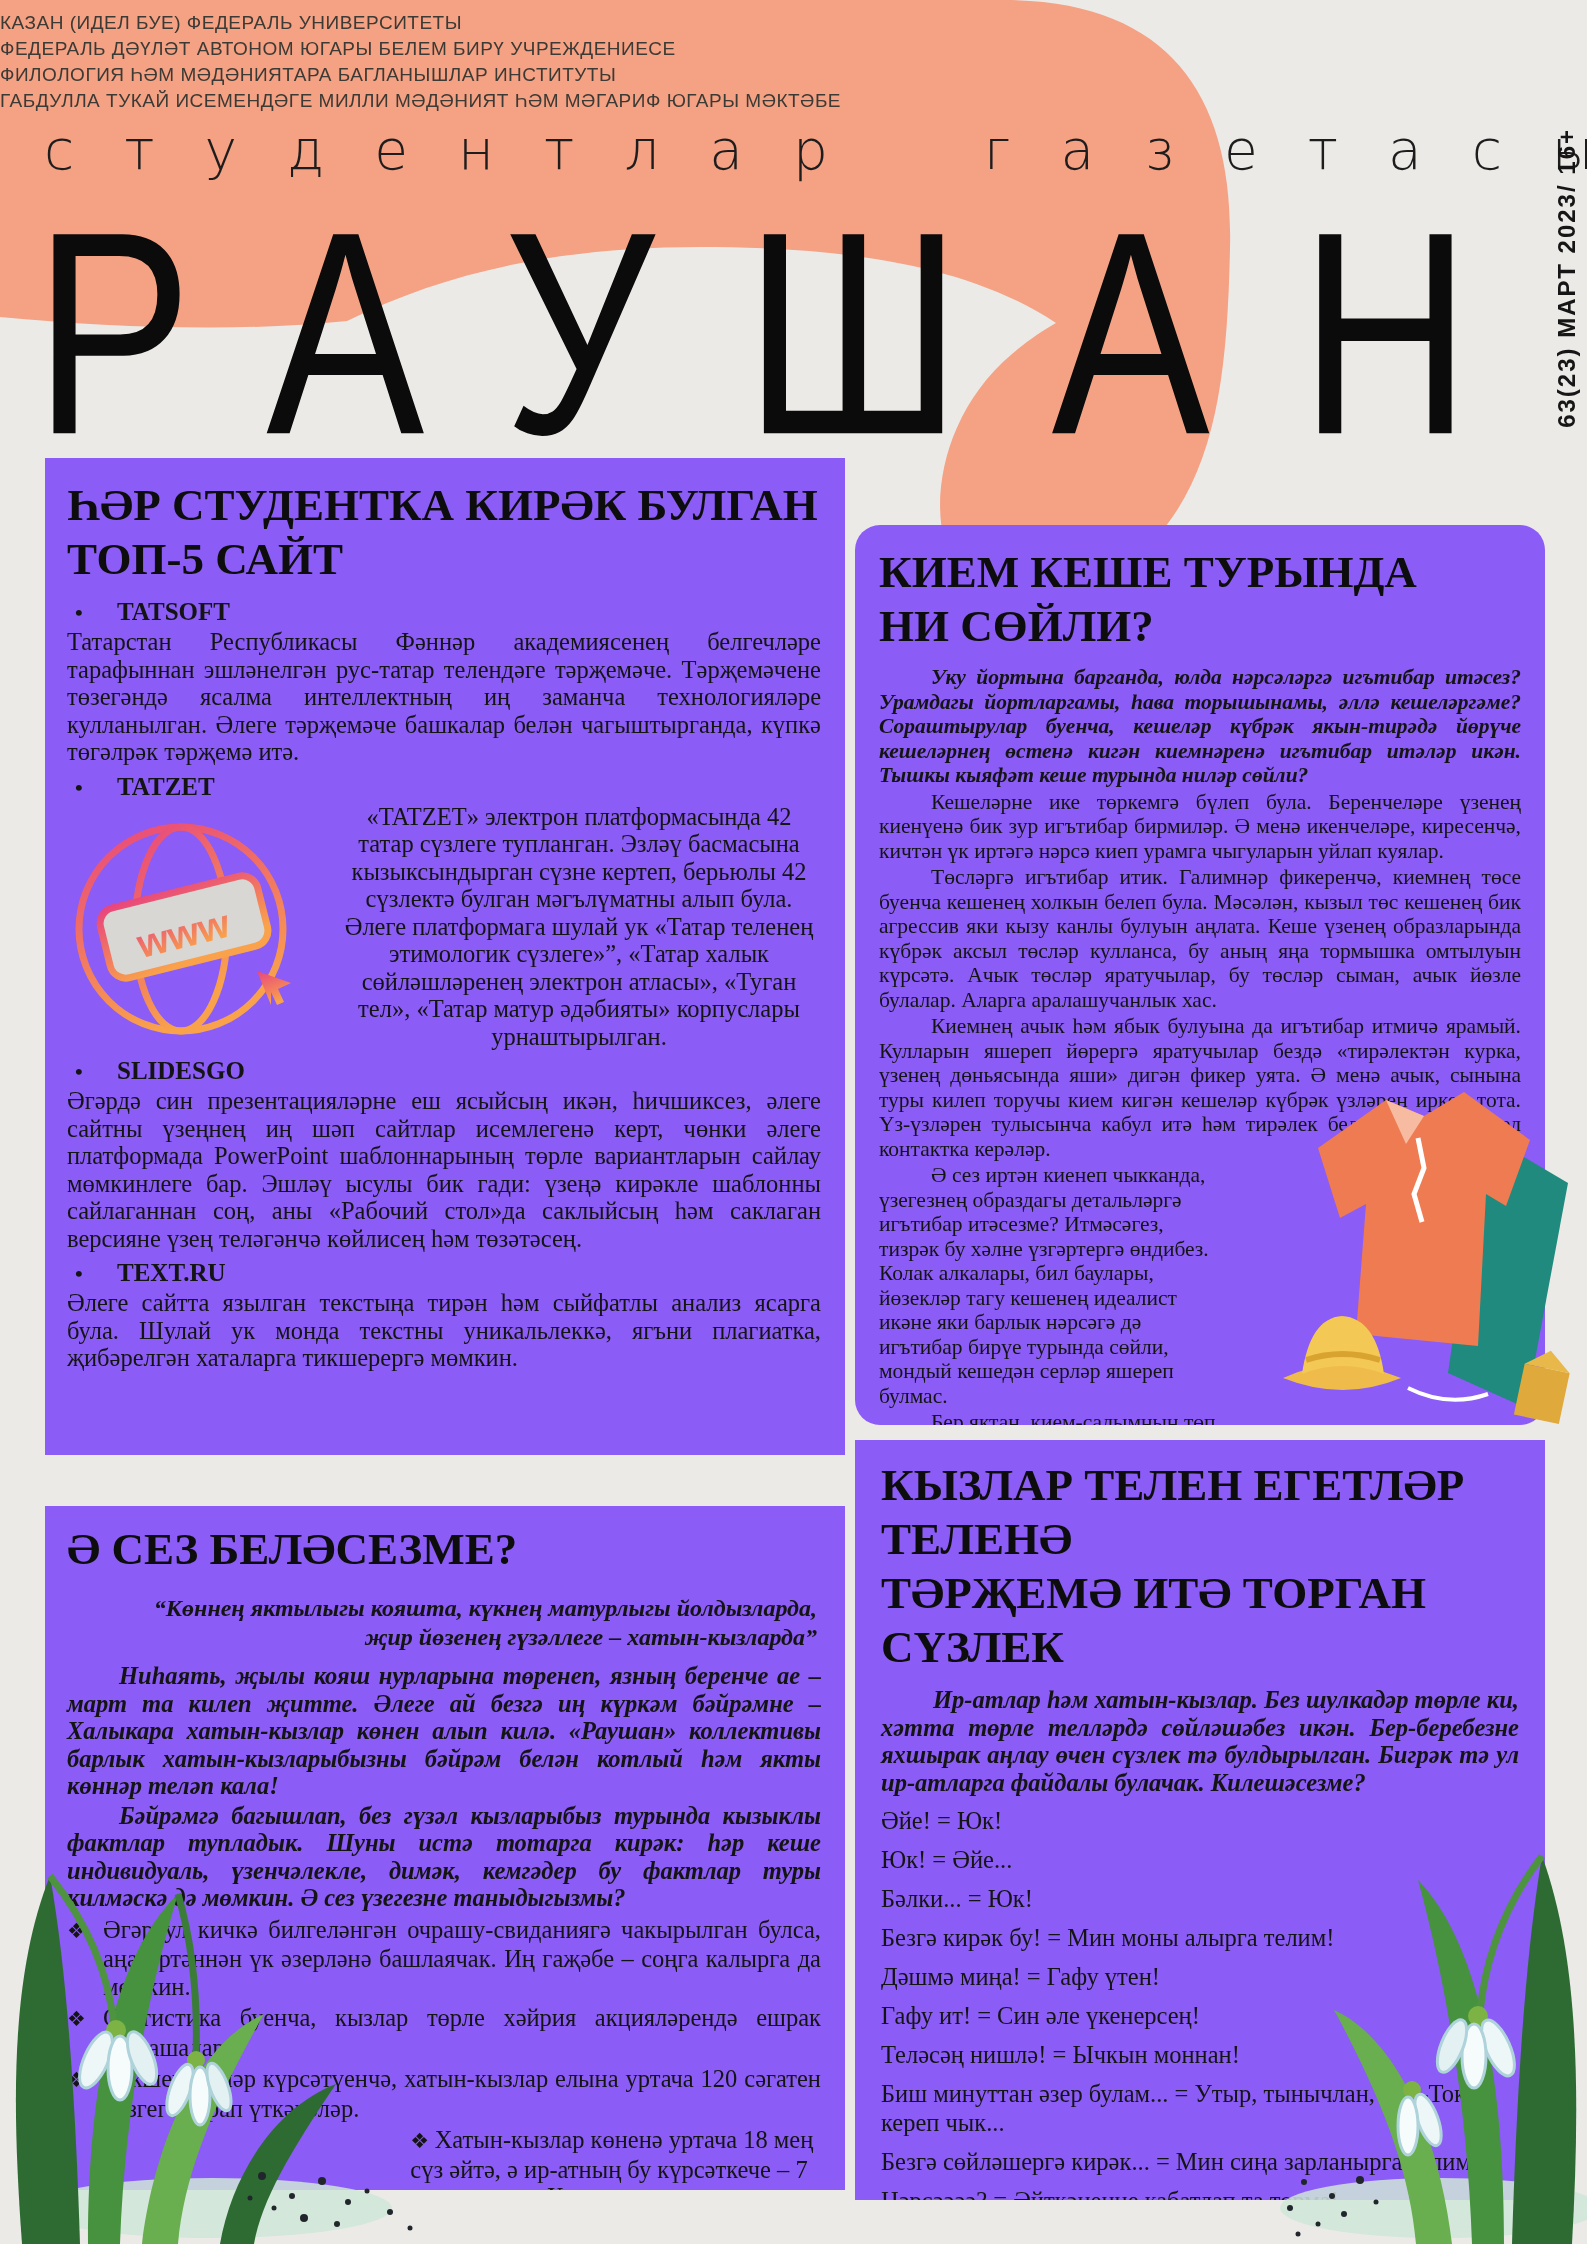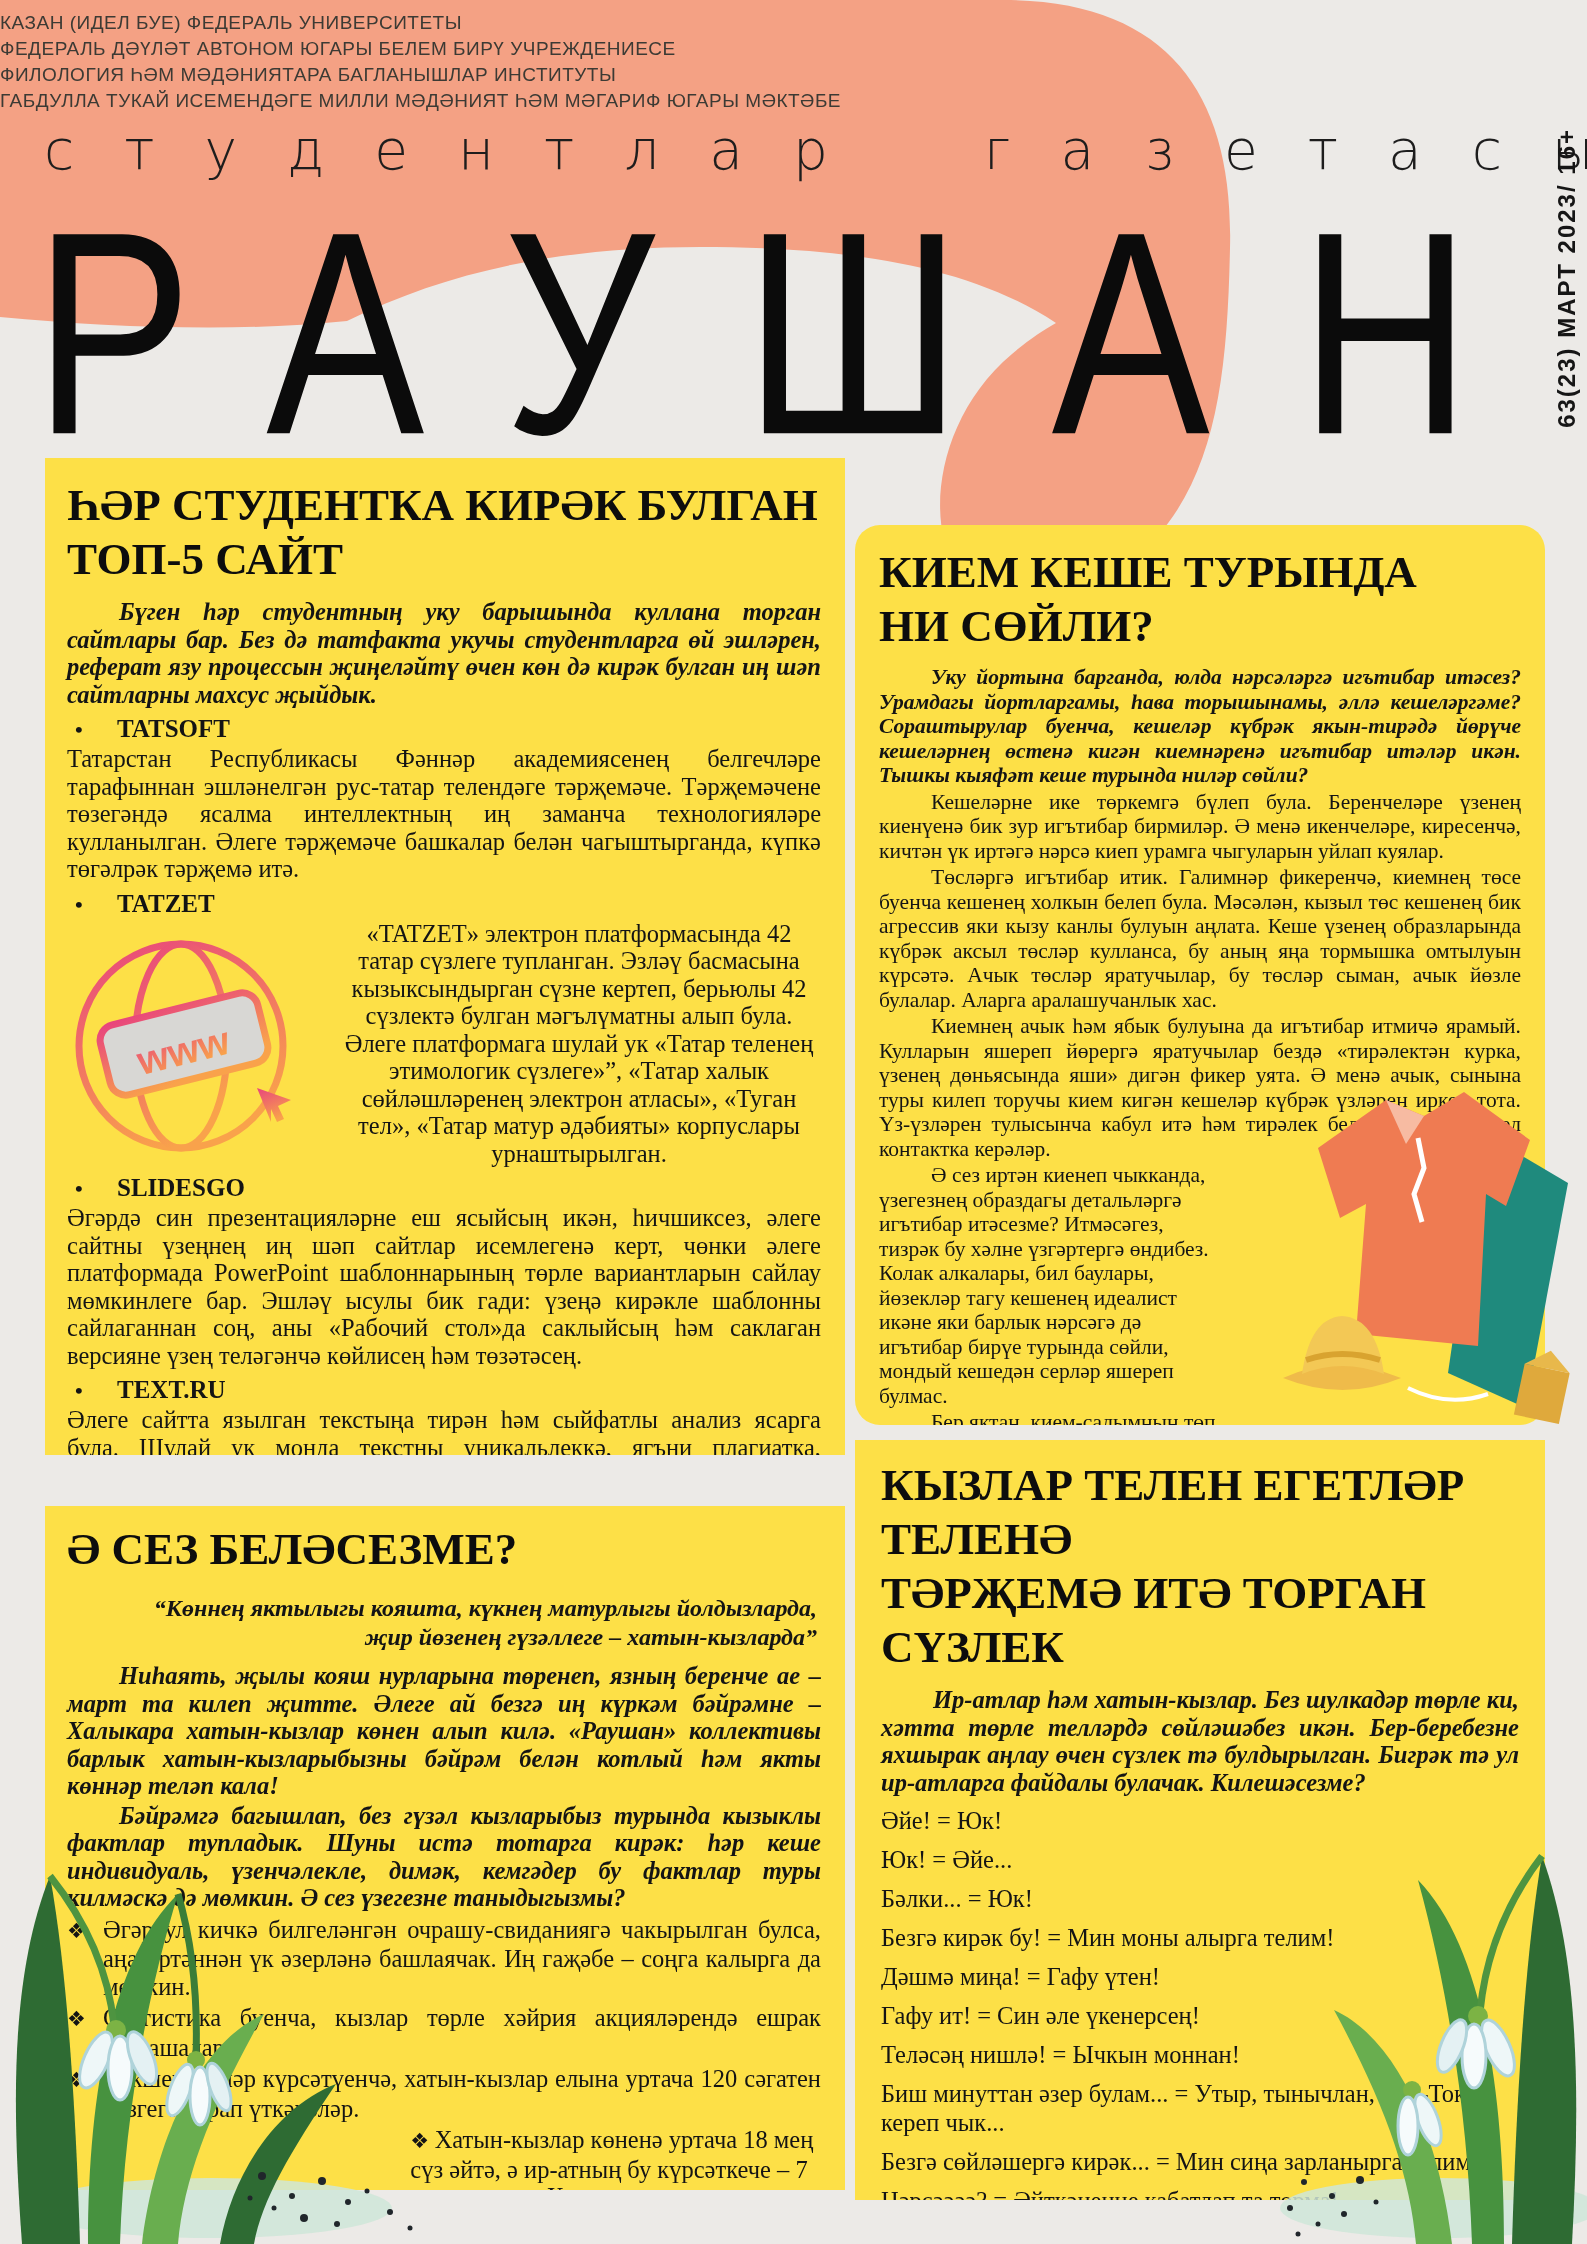--- a/index.html
+++ b/index.html
@@ -14,21 +14,21 @@
                 font-family:"DejaVu Sans",sans-serif;font-weight:300;font-size:55px;
                 letter-spacing:50px;word-spacing:38px;color:#1d1d1d;}
   .paper-title{position:absolute;left:34px;top:188px;z-index:3;white-space:nowrap;
                font-family:"Liberation Sans",sans-serif;font-weight:500;font-size:237px;line-height:1;
                letter-spacing:90px;color:#0b0b0b;transform:scaleY(1.22);transform-origin:top left;}
   .issue-info{position:absolute;right:6px;top:128px;z-index:3;
               writing-mode:vertical-rl;transform:rotate(180deg);
               font-family:"Liberation Sans",sans-serif;font-weight:bold;font-size:24px;
               letter-spacing:2px;color:#161616;}
   
-  .card{position:absolute;background:#fde047;z-index:2;overflow:hidden;box-sizing:border-box;}
+  .card{position:absolute;background:#8b5cf6;z-index:2;overflow:hidden;box-sizing:border-box;}
   .card-top5   {left:45px;  top:458px;  width:800px; height:997px; padding:16px 24px 0 22px;}
   .card-facts  {left:45px;  top:1506px; width:800px; height:684px; padding:12px 24px 0 22px;}
   .card-kiem   {left:855px; top:525px;  width:690px; height:900px; padding:16px 24px 0 24px;border-radius:25px;}
   .card-suzlek {left:855px; top:1440px; width:690px; height:760px; padding:14px 26px 0 26px;}
   .art-title{font-weight:bold;font-size:45px;line-height:54px;color:#0d0d0d;margin:4px 0 12px;}
   .art-title .tline{display:block;}
   .body-text{font-size:24.5px;line-height:27.5px;text-align:justify;}
   .card-kiem .body-text{font-size:21.5px;line-height:24.5px;}
   .lead{font-weight:bold;font-style:italic;margin-bottom:8px;}
   .para{margin:0 0 2px;}
@@ -70,21 +70,20 @@
   </div>
   <div class="gazette-line">студентлар газетасы</div>
   <div class="paper-title">РАУШАН</div>
   <div class="issue-info">63(23) МАРТ 2023/ 16+</div>
 
   <section class="card card-top5">
     <h1 class="art-title">
       <span class="tline">ҺӘР СТУДЕНТКА КИРӘК БУЛГАН</span>
       <span class="tline">ТОП-5 САЙТ</span>
     </h1>
-    <p class="body-text lead indent para">Бүген һәр студентның уку барышында куллана торган сайтлары бар. Без дә татфакта укучы студентларга өй эшләрен, реферат язу процессын җиңеләйтү өчен көн дә кирәк булган иң шәп сайтларны махсус җыйдык.</p>
 
     <div class="site-head">
       <span class="bullet">•</span><span>TATSOFT</span>
     </div>
     <p class="body-text para">Татарстан Республикасы Фәннәр академиясенең белгечләре тарафыннан эшләнелгән рус-татар телендәге тәрҗемәче. Тәрҗемәчене төзегәндә ясалма интеллектның иң заманча технологияләре кулланылган. Әлеге тәрҗемәче башкалар белән чагыштырганда, күпкә төгәлрәк тәрҗемә итә.</p>
 
     <div class="site-head">
       <span class="bullet">•</span><span>TATZET</span>
     </div>
     <div class="body-text para tatzet-para">

